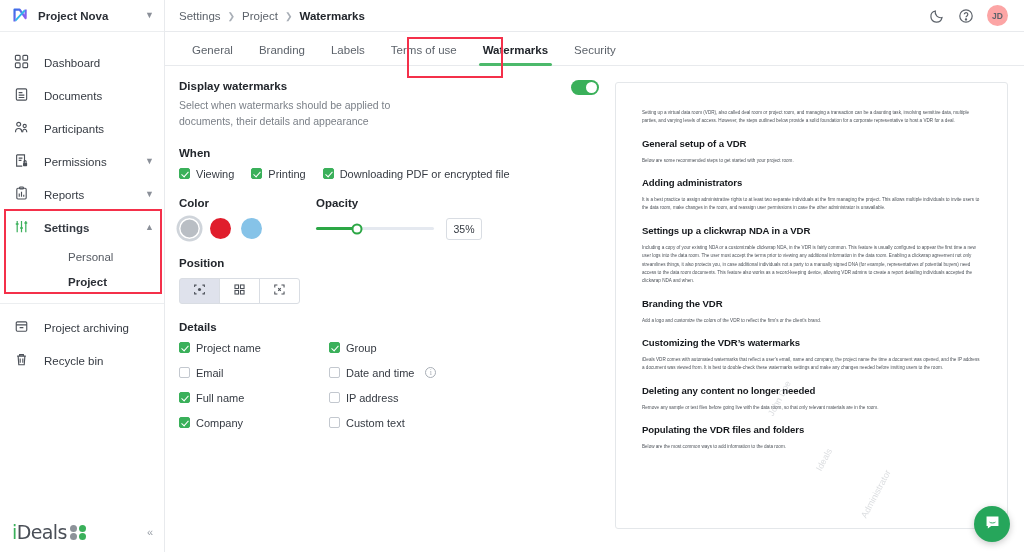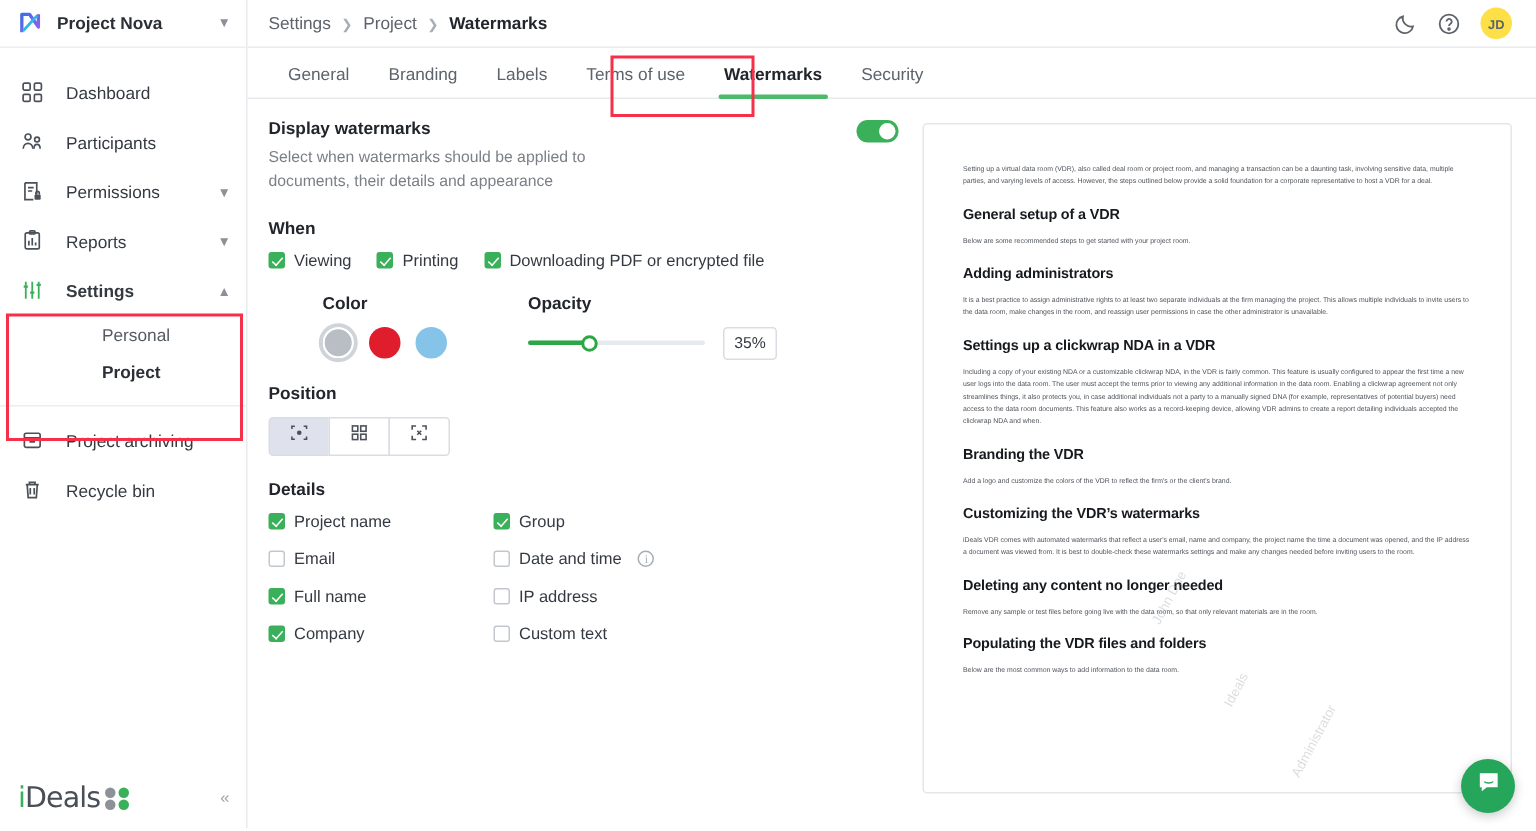--- a/index.html
+++ b/index.html
@@ -69,21 +69,21 @@
     height: 32px; display: flex; align-items: center;
     padding: 0 16px 0 14px; border-bottom: 1px solid #e8eaed;
   }
   .crumbs { display: flex; align-items: center; gap: 7px; font-size: 11.5px; }
   .crumb { color: #5d636b; cursor: pointer; }
   .crumb.cur { color: #22262c; font-weight: bold; cursor: default; }
   .crumb-sep { color: #a8aeb6; font-size: 9px; }
   .top-right { margin-left: auto; display: flex; align-items: center; gap: 13px; }
   .ticon { width: 16px; height: 16px; color: #5d636b; cursor: pointer; }
   .avatar {
-    width: 21px; height: 21px; border-radius: 50%; background: #fde047;
+    width: 21px; height: 21px; border-radius: 50%; background: #fca5a5;
     color: #5d636b; font-size: 8.5px; font-weight: bold;
     display: flex; align-items: center; justify-content: center; cursor: pointer;
   }
 
   .tabbar {
     height: 34px; display: flex; align-items: flex-end; gap: 0;
     padding: 0 14px; border-bottom: 1px solid #e8eaed; position: relative;
   }
   .tab {
     font-size: 11.5px; color: #5d636b; padding: 0 13px 9px 13px;
@@ -131,21 +131,21 @@
   .col-l { width: 122px; flex: 0 0 122px; }
   .dlist .cb { margin-bottom: 13px; }
 
   .infoico {
     width: 11px; height: 11px; border-radius: 50%; border: 1px solid #a8aeb6;
     color: #a8aeb6; font-size: 8px; display: inline-flex;
     align-items: center; justify-content: center; margin-left: 5px; cursor: pointer;
     font-family: "Liberation Serif", serif; line-height: 1;
   }
 
-  .flexrow { display: flex; gap: 54px; margin-left: 36px; }
+  .flexrow { display: flex; gap: 54px; }
   .swatches { display: flex; gap: 10px; }
   .sw { width: 21px; height: 21px; border-radius: 50%; cursor: pointer; }
   .sw.sel { box-shadow: 0 0 0 1.5px #fff inset, 0 0 0 2.5px #cfd4da; }
 
   .slider-wrap { display: flex; align-items: center; gap: 12px; }
   .track {
     width: 118px; height: 3px; border-radius: 2px; background: #e5e9f0;
     position: relative; cursor: pointer;
   }
   .fill { position: absolute; left: 0; top: 0; height: 3px; border-radius: 2px; background: #2ca745; }
@@ -225,20 +225,29 @@
           <svg viewBox="0 0 16 16" width="15" height="15" fill="none" stroke="currentColor" stroke-width="1.2">
             <rect x="1.5" y="1.5" width="5" height="5" rx="1"></rect>
               <rect x="9.5" y="1.5" width="5" height="5" rx="1"></rect>
             <rect x="1.5" y="9.5" width="5" height="5" rx="1"></rect>
               <rect x="9.5" y="9.5" width="5" height="5" rx="1"></rect>
           </svg>
         </span>
         <span class="nav-label">Dashboard</span>
       </div>
 
+      <div class="nav-item">
+        <span class="nav-ico">
+          <svg viewBox="0 0 16 16" width="15" height="15" fill="none" stroke="currentColor" stroke-width="1.2">
+            <rect x="2.5" y="2" width="11" height="12" rx="1.2"></rect>
+              <path d="M5 6h4M5 8.6h6M5 11.2h6"></path>
+          </svg>
+        </span>
+        <span class="nav-label">Documents</span>
+      </div>
 
       <div class="nav-item">
         <span class="nav-ico">
           <svg viewBox="0 0 16 16" width="15" height="15" fill="none" stroke="currentColor" stroke-width="1.2">
             <circle cx="5" cy="4.6" r="2.1"></circle>
               <path d="M1.6 13c0-2.4 1.5-3.9 3.4-3.9s3.4 1.5 3.4 3.9"></path>
             <circle cx="11.4" cy="6.4" r="1.7"></circle>
               <path d="M9.2 13c0-2 1-3.2 2.2-3.2s2.2 1.2 2.2 3.2"></path>
           </svg>
         </span>

